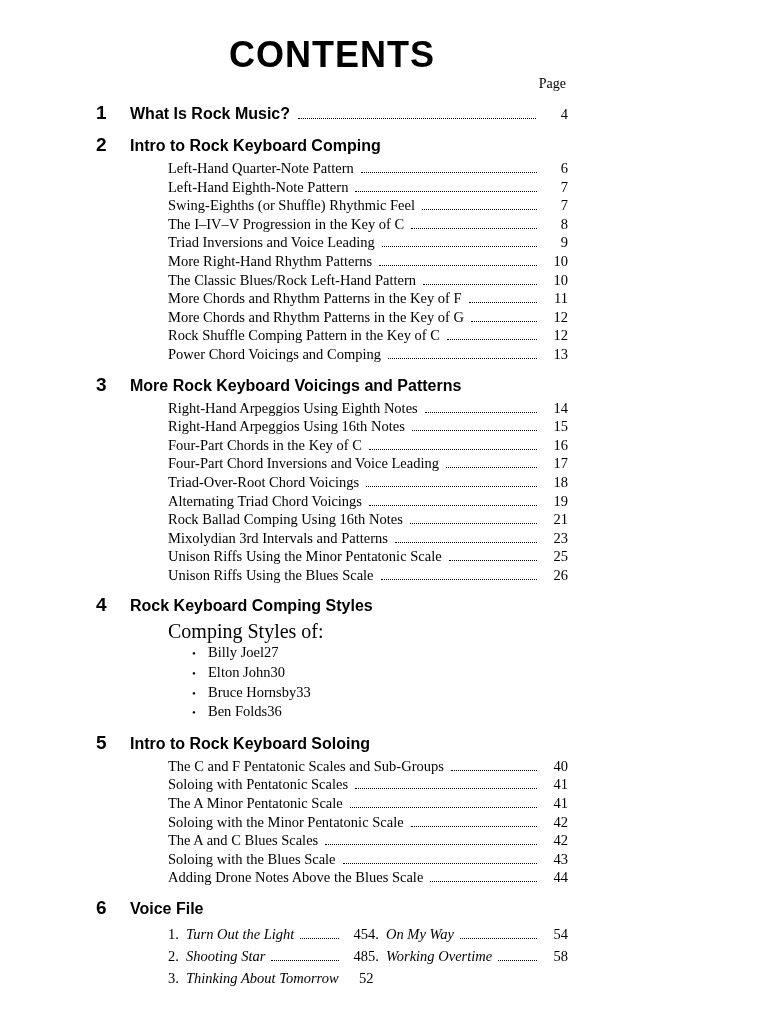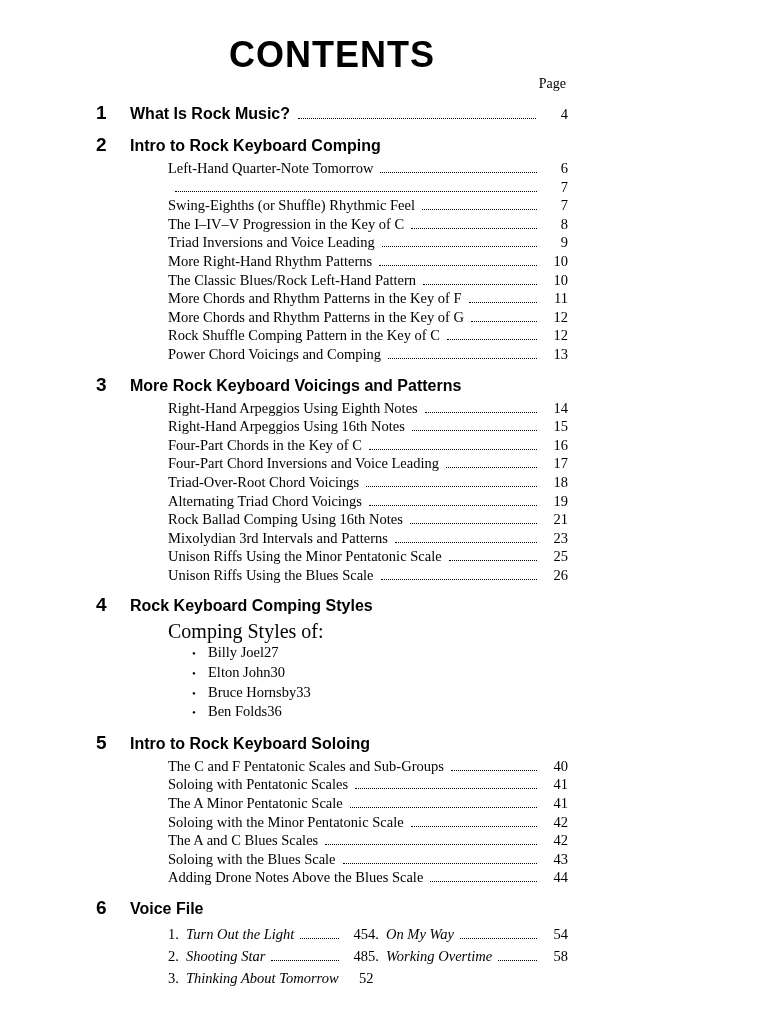--- a/index.html
+++ b/index.html
@@ -174,25 +174,26 @@
     </div>
   </div>
 
   <div class="chapter">
     <div class="chapter-head">
       <span class="chapter-num">2</span>
       <span class="chapter-title">Intro to Rock Keyboard Comping</span>
     </div>
     <div class="entries">
       <div class="entry">
-        <span class="etitle">Left-Hand Quarter-Note Tomorrow</span>
+        <span class="etitle">Left-Hand Quarter-Note Pattern</span>
         <span class="leader"></span>
         <span class="pageno">6</span>
       </div>
       <div class="entry">
+        <span class="etitle">Left-Hand Eighth-Note Pattern</span>
         <span class="leader"></span>
         <span class="pageno">7</span>
       </div>
       <div class="entry">
         <span class="etitle">Swing-Eighths (or Shuffle) Rhythmic Feel</span>
         <span class="leader"></span>
         <span class="pageno">7</span>
       </div>
       <div class="entry">
         <span class="etitle">The I–IV–V Progression in the Key of C</span>

